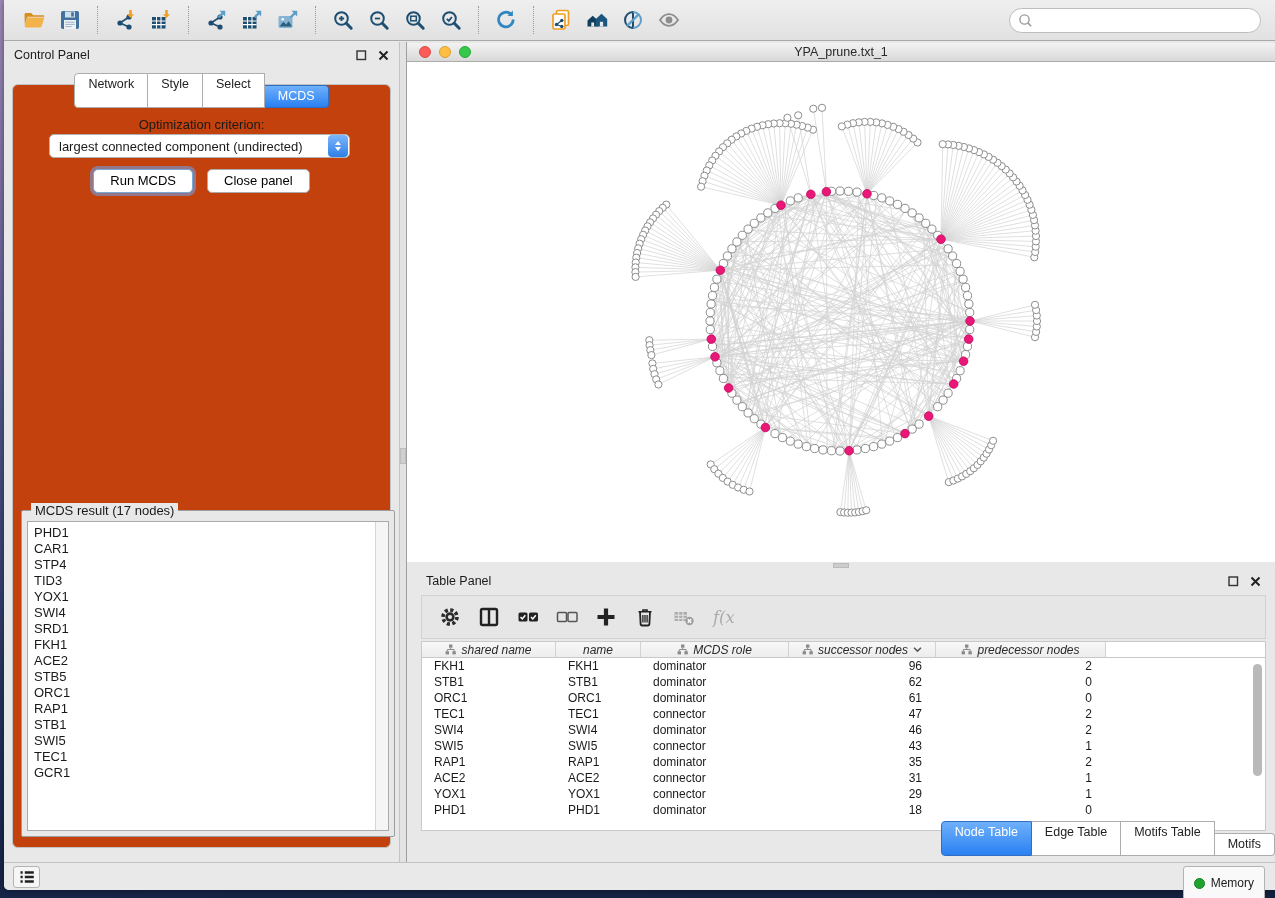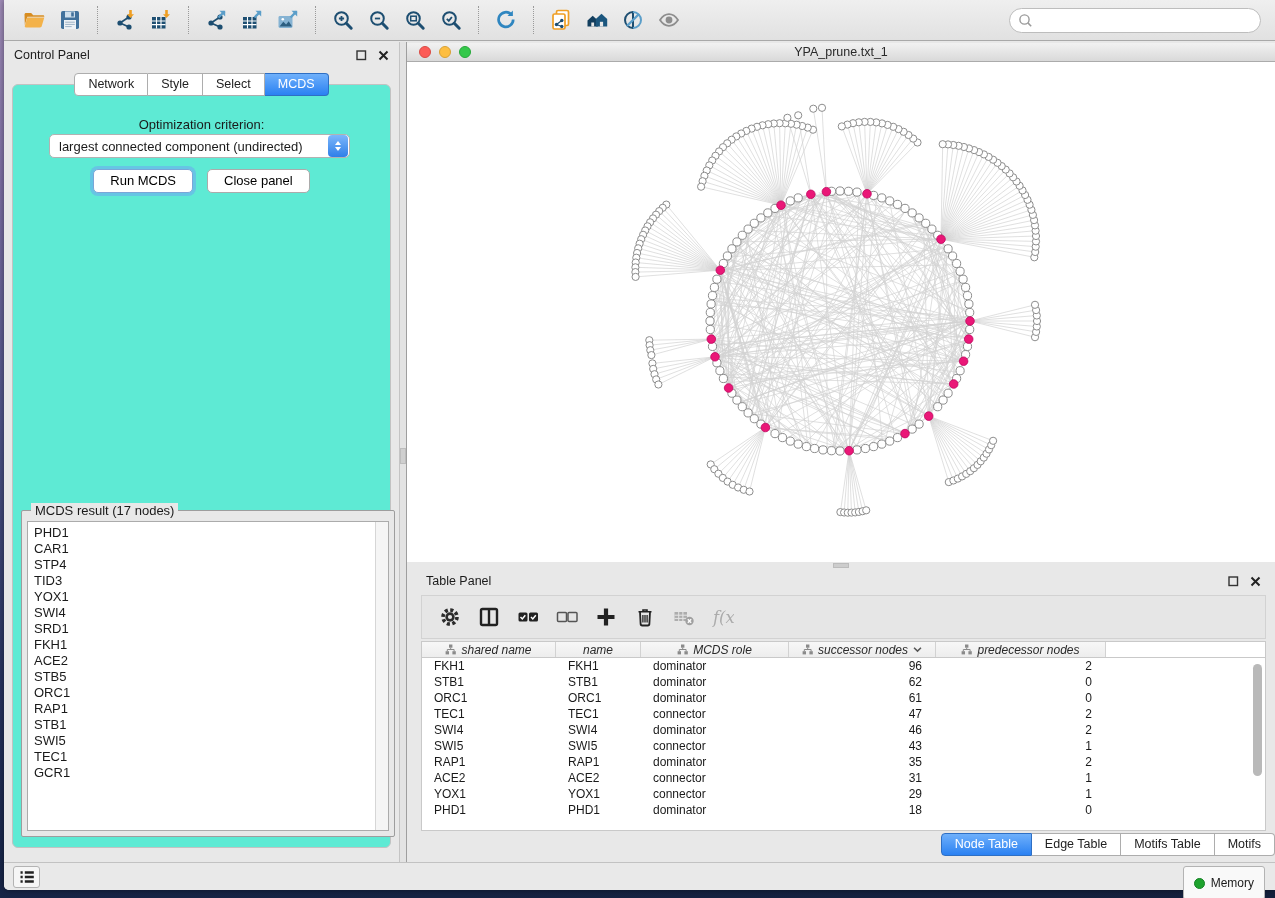--- a/index.html
+++ b/index.html
@@ -31,23 +31,23 @@
   .search-wrap input { border:none; outline:none; background:transparent; flex:1; height:20px; font-size:12px; font-family:"Liberation Sans",sans-serif; margin-left:4px; }
   
   .control-panel { position:absolute; left:0; top:42px; width:395px; bottom:28px; background:#e8e8e8;text-decoration:underline; }
   .panel-header { position:absolute; top:0; left:0; right:0; height:26px; display:flex; align-items:center; padding:0 10px; }
   .panel-title { font-size:12.5px; color:#1c1c1c; }
   .panel-header .win-btns, .tp-header .win-btns { margin-left:auto; display:flex; align-items:center; gap:10px; }
   .win-btn { width:12px; height:12px; display:flex; align-items:center; justify-content:center; }
   .seg-row { position:absolute; top:31px; left:0; right:0; display:flex; justify-content:center; z-index:3; }
   .seg { padding:3px 13px 4px; font-size:12.5px; background:#fff; border:1px solid #adadad; border-left:none; color:#222; white-space:nowrap; }
   .seg:first-child { border-left:1px solid #adadad; border-radius:4px 0 0 4px; }
-  .seg:last-child { border-radius:0 4px 4px 0; }
+  .seg:last-child { border-radius:0 4px 4px 0;margin-top:12px; }
   .seg.active { background:linear-gradient(#6fb0fb,#2a81f2); color:#fff; border-color:#2e6fc4; }
-  .tab-pane { position:absolute; left:8px; right:8px; top:42px; bottom:14px; border:1px solid #c2c2c2; border-radius:6px; background:#5eead4; }
+  .tab-pane { position:absolute; left:8px; right:8px; top:42px; bottom:14px; border:1px solid #c2c2c2; border-radius:6px; background:#c2410c; }
   .opt-label { position:absolute; top:32px; left:0; right:0; text-align:center; font-size:13px; }
   .dropdown {
     position:absolute; top:49px; left:36px; right:40px; height:24px;
     background:#fff; border:1px solid #b2b2b2; border-radius:5px;
     display:flex; align-items:center; font-size:13px;
   }
   .dropdown .dd-text { padding-left:9px; flex:1; white-space:nowrap; overflow:hidden; }
   .dd-stepper { width:20px; height:22px; border-radius:4px; margin-right:1px;
     background:linear-gradient(#7cb6fb,#2f7fe8); display:flex; flex-direction:column; align-items:center; justify-content:center; gap:2px; }
   .dd-stepper .up { width:0;height:0;border-left:3.5px solid transparent;border-right:3.5px solid transparent;border-bottom:4.5px solid #fff; }

